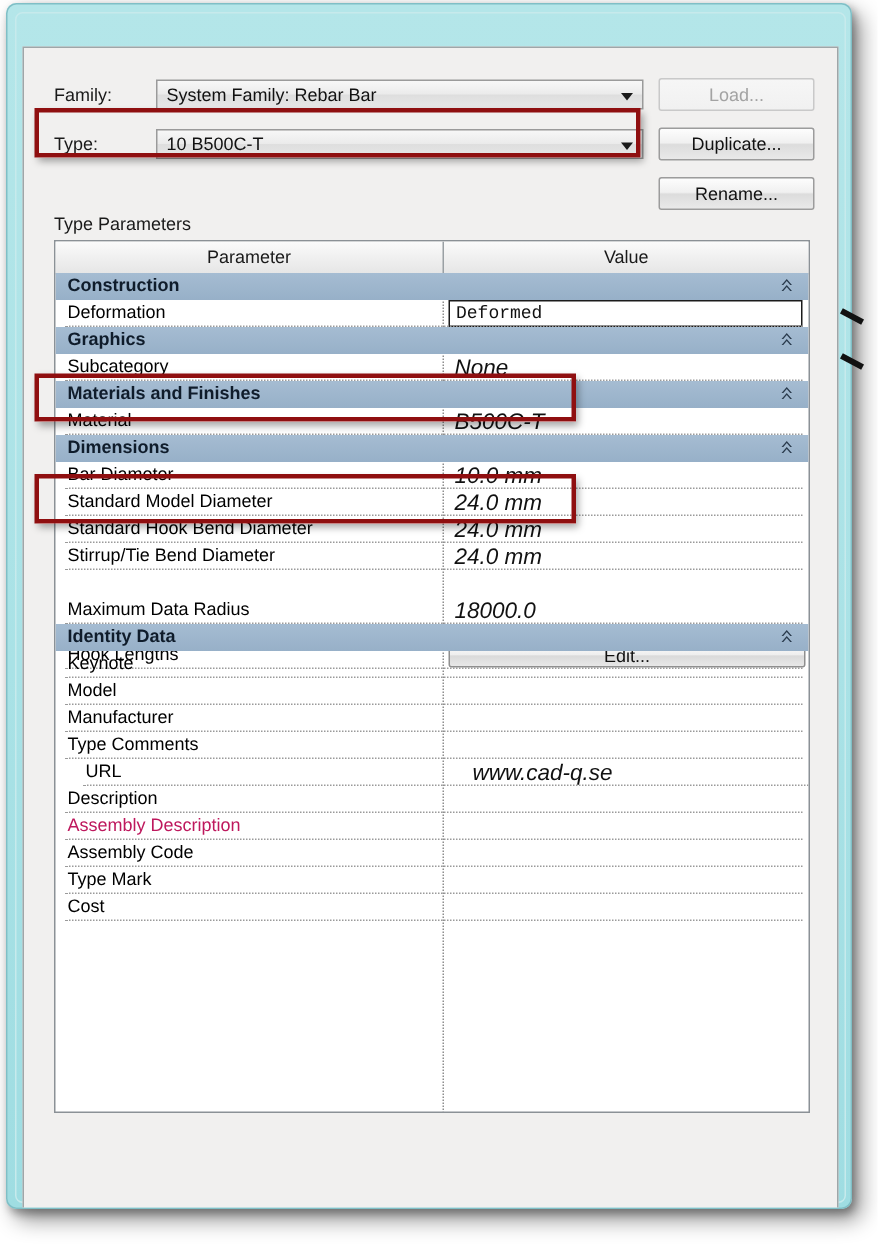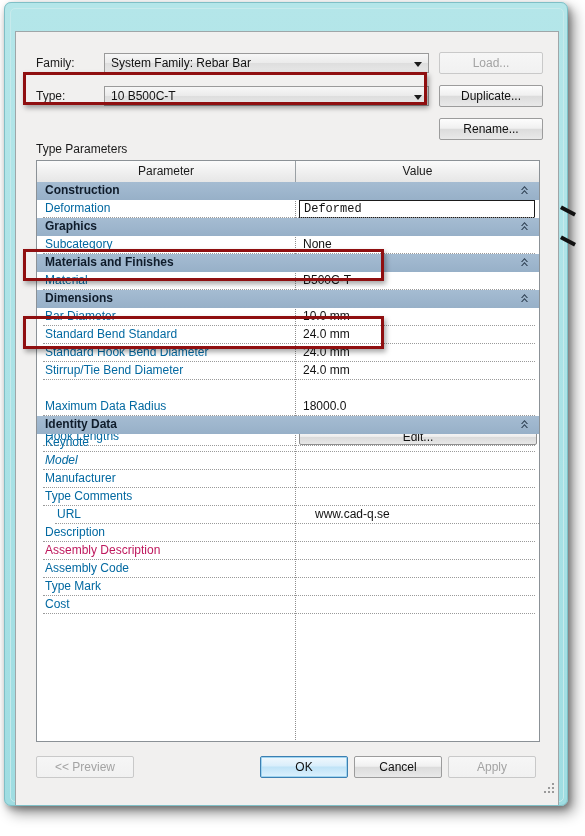--- a/index.html
+++ b/index.html
@@ -134,25 +134,25 @@
   }
   #col-divider{
     position:absolute;left:258px;top:21px;width:1px;height:560px;
     border-left:1px dotted #8e8e8e;
   }
 
   .row{
     position:absolute;left:0;width:502px;height:18px;
   }
   .row .pname{
-    position:absolute;left:8px;top:1px;font-size:12px;color:#0369a1;white-space:nowrap;
+    position:absolute;left:8px;top:1px;font-size:12px;color:#000000;white-space:nowrap;
   }
   .row .pname.muted{color:#be185d;}
   .row .pval{
-    position:absolute;left:266px;top:1px;font-size:12px;color:#111;white-space:nowrap;
+    position:absolute;left:266px;top:1px;font-size:15px;color:#111;white-space:nowrap;font-style:italic;
   }
   .row .underline{
     position:absolute;left:6px;top:17px;width:492px;height:0;
     border-top:1px dotted #9a9a9a;
   }
   .row.section{
     background:#9cb5cd;
     background:linear-gradient(180deg,#a5bcd2 0%,#97b0c8 100%);
   }
   .row.section .pname{
@@ -295,21 +295,21 @@
                 <path d="M5.5 6 L9 10 L7.8 10 L5.5 7.4 L3.2 10 L2 10 Z" fill="#2a3b4d"></path>
               </svg>
             </span>
           </div>
           <div class="row" style="top: 147px;">
             <span class="pname">Bar Diameter</span>
             <span class="pval">10.0 mm</span>
             <span class="underline"></span>
           </div>
           <div class="row" style="top: 165px;">
-            <span class="pname">Standard Bend Standard</span>
+            <span class="pname">Standard Model Diameter</span>
             <span class="pval">24.0 mm</span>
             <span class="underline"></span>
           </div>
           <div class="row" style="top: 183px;">
             <span class="pname">Standard Hook Bend Diameter</span>
             <span class="pval">24.0 mm</span>
             <span class="underline"></span>
           </div>
           <div class="row" style="top: 201px;">
             <span class="pname">Stirrup/Tie Bend Diameter</span>
@@ -333,21 +333,21 @@
                 <path d="M5.5 2 L9 6 L7.8 6 L5.5 3.4 L3.2 6 L2 6 Z" fill="#2a3b4d"></path>
                 <path d="M5.5 6 L9 10 L7.8 10 L5.5 7.4 L3.2 10 L2 10 Z" fill="#2a3b4d"></path>
               </svg>
             </span>
           </div>
           <div class="row" style="top: 273px;">
             <span class="pname">Keynote</span>
             <span class="pval"></span>
             <span class="underline"></span>
           </div>
-          <div class="row" style="top: 291px; font-style: italic;">
+          <div class="row" style="top: 291px;">
             <span class="pname">Model</span>
             <span class="pval"></span>
             <span class="underline"></span>
           </div>
           <div class="row" style="top: 309px;">
             <span class="pname">Manufacturer</span>
             <span class="pval"></span>
             <span class="underline"></span>
           </div>
           <div class="row" style="top: 327px;">
@@ -381,35 +381,20 @@
             <span class="underline"></span>
           </div>
           <div class="row" style="top: 435px;">
             <span class="pname">Cost</span>
             <span class="pval"></span>
             <span class="underline"></span>
           </div>
         </div>
     </div>
 
-    <div id="bottom-bar">
-      <div class="btn disabled" style="left:20px;top:12px;width:98px;">&lt;&lt; Preview</div>
-      <div class="btn default" style="left:244px;top:12px;width:88px;">OK</div>
-      <div class="btn" style="left:338px;top:12px;width:88px;">Cancel</div>
-      <div class="btn disabled" style="left:432px;top:12px;width:88px;">Apply</div>
-
-      <div id="resize-grip">
-        <i style="left:9px;top:9px;"></i>
-          <i style="left:5px;top:9px;"></i>
-          <i style="left:9px;top:5px;"></i>
-        <i style="left:1px;top:9px;"></i>
-          <i style="left:5px;top:5px;"></i>
-          <i style="left:9px;top:1px;"></i>
-      </div>
-    </div>
 
   </div>
 </div>
 
 <div class="annot" style="left:23px;top:72px;width:404px;height:33px;"></div>
 <div class="annot" style="left:23px;top:249px;width:361px;height:32px;"></div>
 <div class="annot" style="left:23px;top:316px;width:361px;height:33px;"></div>
 
 <div class="edge-tick" style="left:560px;top:209px;width:16px;height:4px;"></div>
 <div class="edge-tick" style="left:560px;top:239px;width:16px;height:4px;"></div>

